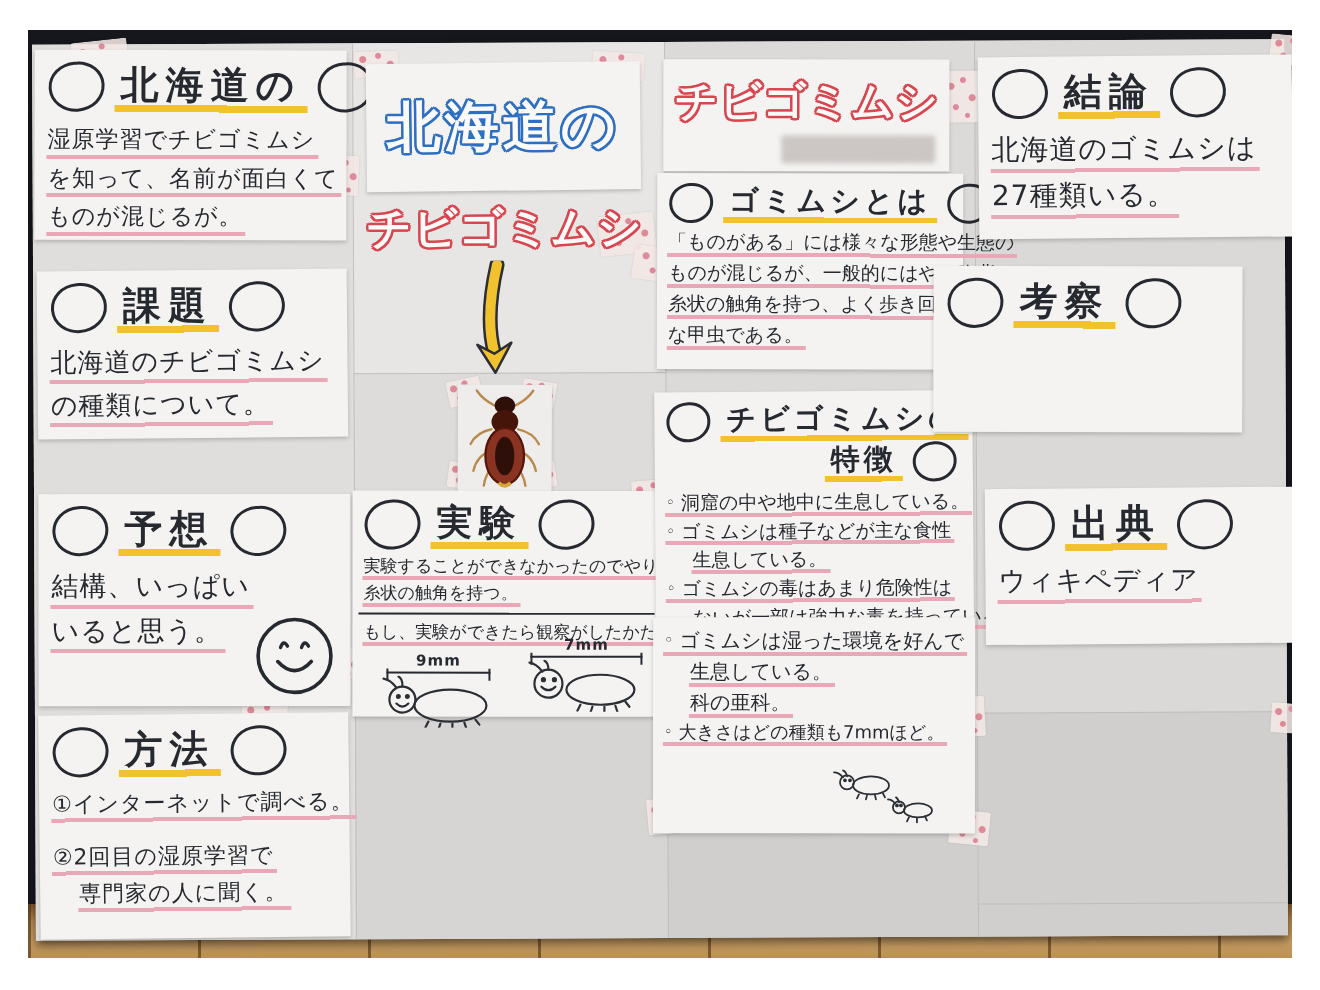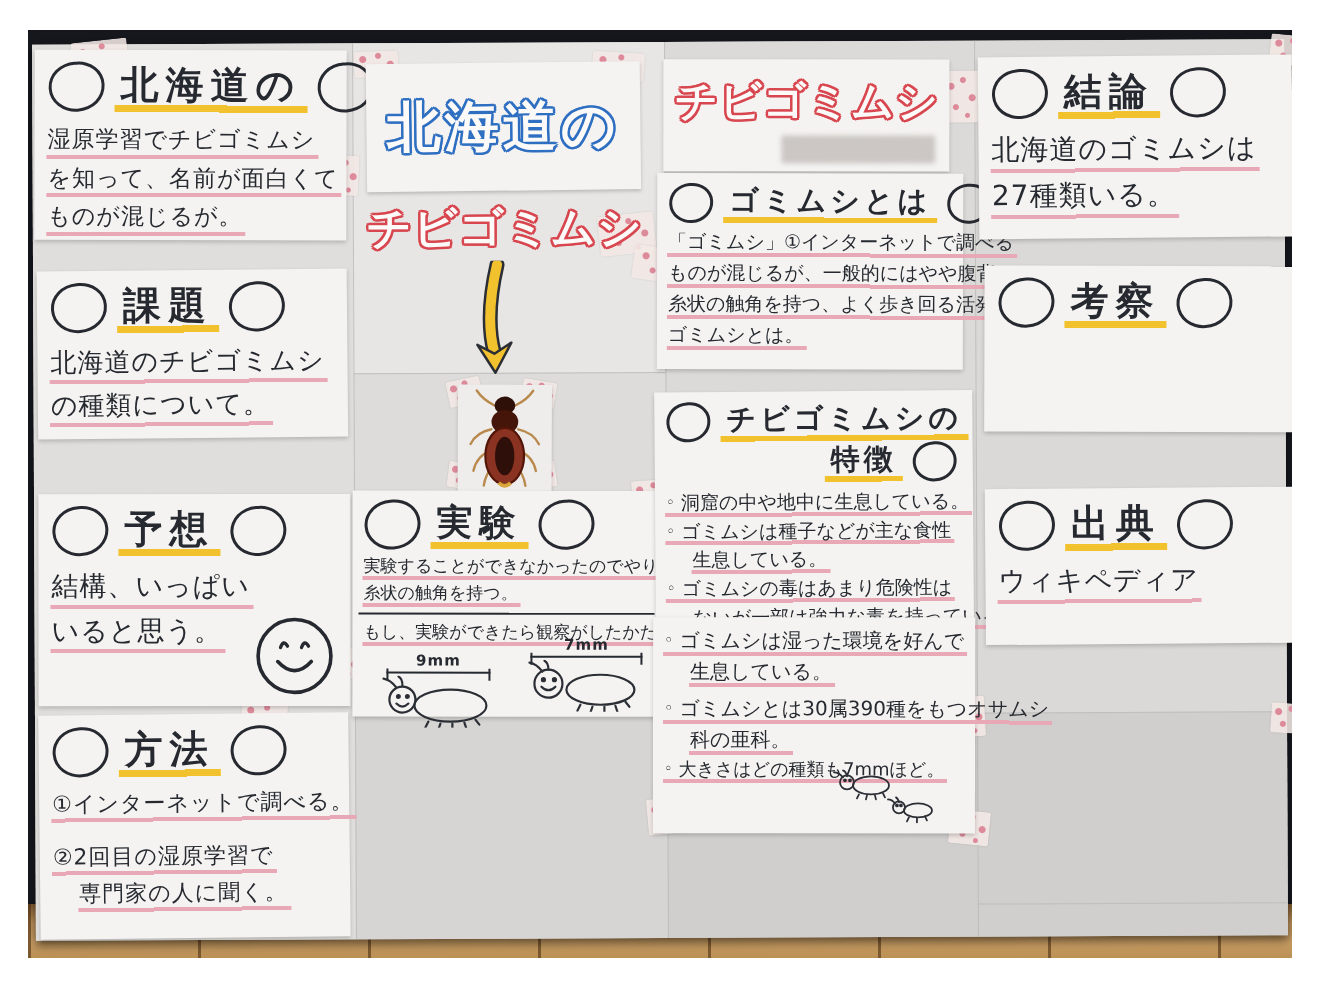--- a/index.html
+++ b/index.html
@@ -241,24 +241,24 @@
       <span class="bubble red" style="font-size:42px;letter-spacing:1px;position:absolute;left:12px;top:14px">チビゴミムシ</span>
       <div class="blurbox" style="left:118px;top:76px;width:154px;height:28px"></div>
     </div>
 
     <section class="panel" style="left:624px;top:132px;width:306px;height:196px;--rot:.4deg;--fs:19px;padding:6px 10px">
       <div class="trow small" style="margin-bottom:4px">
         <span class="circ"></span>
         <span class="tw">ゴミムシとは</span>
         <span class="circ"></span>
       </div>
-      <div class="hand" style="--lh:1.42;letter-spacing:0">「ゴミムシ」①インターネットで調べる</div>
+      <div class="hand" style="--lh:1.42;letter-spacing:0">「ものがある」には様々な形態や生態の</div>
       <div class="hand" style="--lh:1.42;letter-spacing:0">ものが混じるが、一般的にはやや腹背に</div>
       <div class="hand" style="--lh:1.42;letter-spacing:0">糸状の触角を持つ、よく歩き回る活発</div>
-      <div class="hand" style="--lh:1.42;letter-spacing:0">ゴミムシとは。</div>
+      <div class="hand" style="--lh:1.42;letter-spacing:0">な甲虫である。</div>
     </section>
 
     <section class="panel" style="left:621px;top:350px;width:318px;height:230px;--rot:-.2deg;--fs:19px;padding:6px 10px">
       <div class="trow small" style="margin-bottom:0">
         <span class="circ"></span>
         <span class="tw">チビゴミムシの</span>
       </div>
       <div class="trow small" style="justify-content:flex-end;margin:-2px 6px 6px 0">
         <span class="tw">特徴</span>
         <span class="circ"></span>
@@ -279,24 +279,20 @@
       <div class="hand cont" style="--lh:1.3;letter-spacing:0">ないが一部は強力な毒を持っている</div>
       <div class="hand cont" style="--lh:1.3;letter-spacing:0">ものがある。</div>
     </section>
 
     <section class="panel" style="left:618px;top:576px;width:322px;height:216px;--rot:.3deg;--fs:20px;padding:10px 10px">
       <div class="hand" style="--lh:1.35;letter-spacing:0">
           <span class="bdot">◦</span>
           <span>ゴミムシは湿った環境を好んで</span>
         </div>
       <div class="hand cont" style="--lh:1.35;letter-spacing:0">生息している。</div>
-      <div class="hand" style="--lh:1.35;letter-spacing:0;margin-top:6px">
-          <span class="bdot">◦</span>
-          <span>ゴミムシとは30属390種をもつオサムシ</span>
-        </div>
       <div class="hand cont" style="--lh:1.35;letter-spacing:0">科の亜科。</div>
       <div class="hand" style="--lh:1.35;letter-spacing:0;font-size:18px">
           <span class="bdot">◦</span>
           <span>大きさはどの種類も7mmほど。</span>
         </div>
       <svg style="position:absolute;right:36px;bottom:10px" width="110" height="54" viewBox="0 0 110 54">
         <g fill="none" stroke="#2b2f35" stroke-width="1.8" stroke-linecap="round">
           <path d="M14 8 q-4 -5 -9 -5"></path>
             <path d="M18 7 q-1 -5 -4 -6"></path>
           <circle cx="18" cy="13" r="7"></circle>
@@ -323,21 +319,21 @@
     <section class="panel" style="left:946px;top:16px;width:314px;height:182px;--rot:-.3deg;--fs:28px">
       <div class="trow">
         <span class="circ"></span>
         <span class="tw">結論</span>
         <span class="circ"></span>
       </div>
       <div class="hand">北海道のゴミムシは</div>
       <div class="hand">27種類いる。</div>
     </section>
 
-    <section class="panel" style="left:951px;top:226px;width:309px;height:166px;--rot:.4deg;--fs:26px">
+    <section class="panel" style="left:900px;top:226px;width:309px;height:166px;--rot:.4deg;--fs:26px">
       <div class="trow">
         <span class="circ"></span>
         <span class="tw">考察</span>
         <span class="circ"></span>
       </div>
     </section>
 
     <section class="panel" style="left:951px;top:448px;width:311px;height:156px;--rot:-.2deg;--fs:27px">
       <div class="trow">
         <span class="circ"></span>

